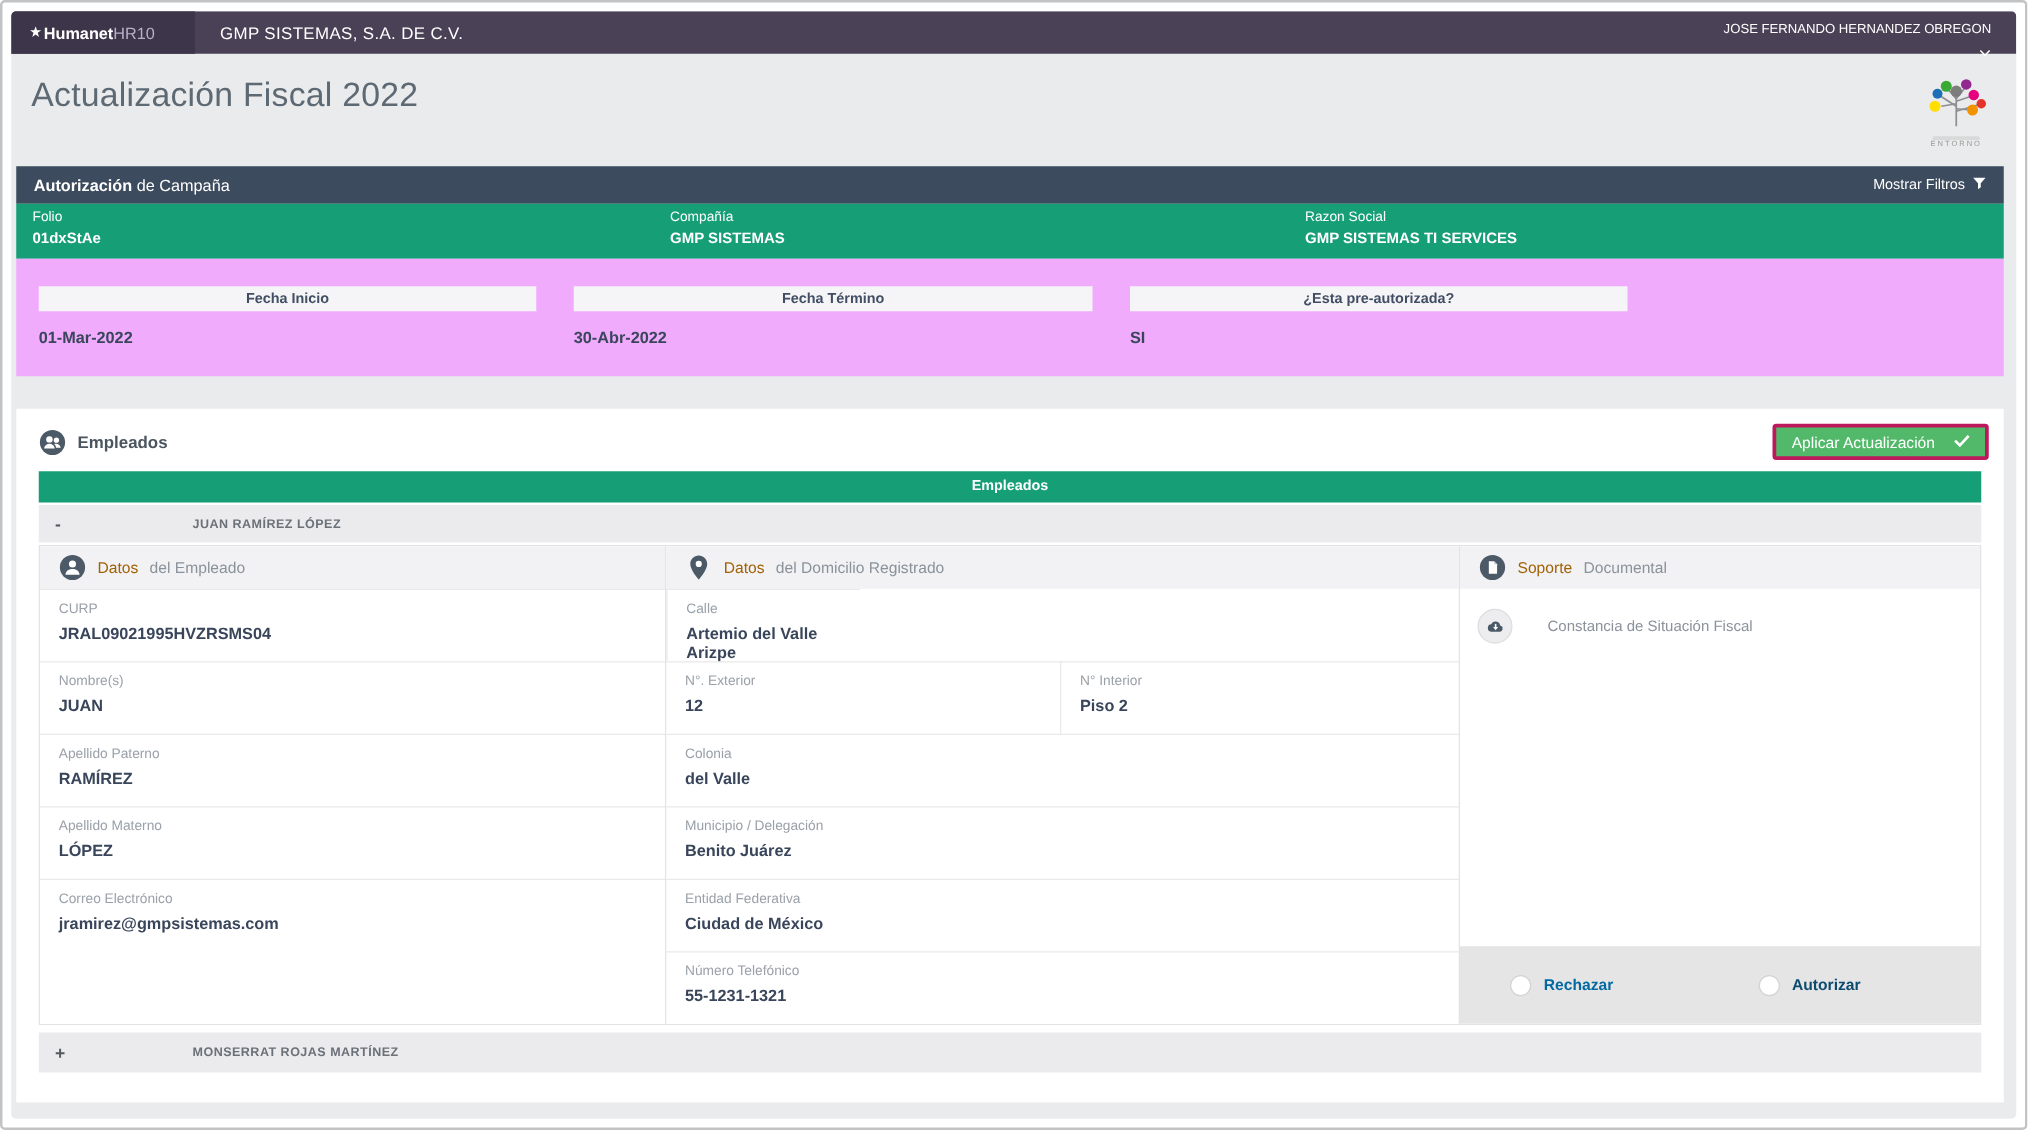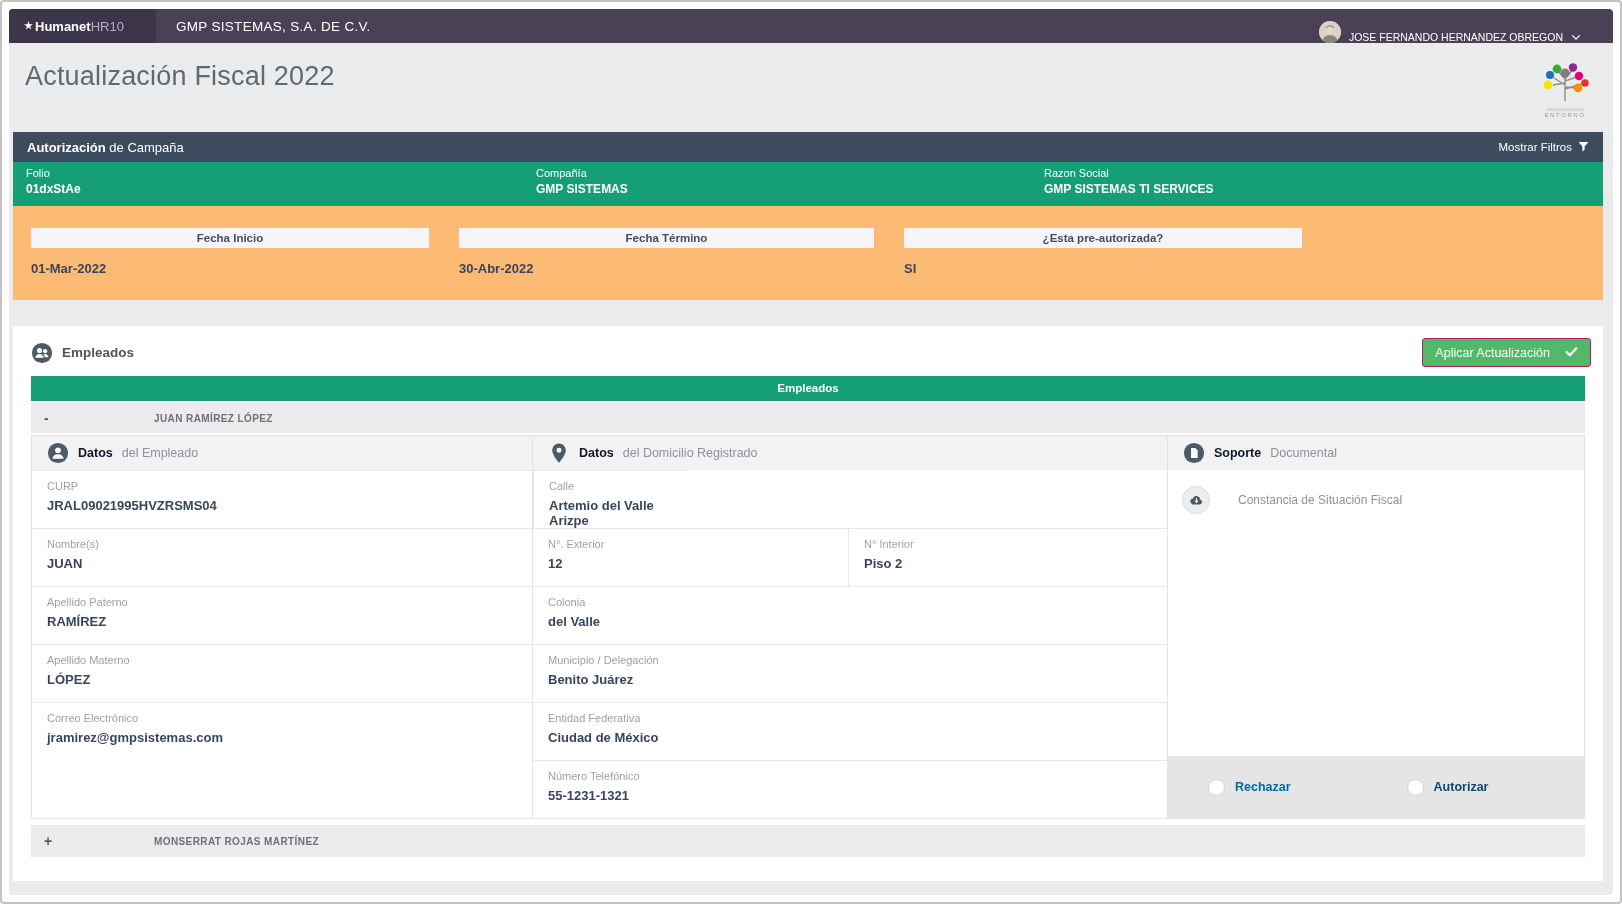--- a/index.html
+++ b/index.html
@@ -6,61 +6,61 @@
   .frame{width:1622px;height:904px;box-sizing:border-box;border:2px solid #c1c3c5;border-radius:4px;background:#ffffff;padding:7px;overflow:hidden;}
   .inner{width:100%;height:100%;background:#eaebed;border-radius:4px;display:flex;flex-direction:column;overflow:hidden;}
 
   
   .topbar{height:34px;flex:0 0 34px;background:#4a4156;display:flex;align-items:stretch;border-radius:3px 3px 0 0;}
   .brand{width:132px;background:#3d3549;display:flex;align-items:center;padding-left:15px;color:#fff;font-size:13px;cursor:pointer;}
   .brand-bold{font-weight:bold;}
   .brand-light{color:#b9afc8;}
   .brand-leaf{margin-right:2px;display:flex;align-items:center;}
   .company{display:flex;align-items:center;margin-left:20px;color:#ffffff;font-size:13.5px;letter-spacing:.3px;}
-  .user{margin-left:auto;display:flex;align-items:flex-end;gap:8px;padding-right:32px;color:#fff;font-size:10.5px;cursor:pointer;}
+  .user{margin-left:auto;display:flex;align-items:flex-end;gap:8px;padding-right:20px;color:#fff;font-size:10.5px;cursor:pointer;flex-direction:column;}
   .avatar{width:22px;height:22px;border-radius:50%;overflow:hidden;background:#cfc6bd;display:block;}
 
   
   .title-row{display:flex;justify-content:space-between;align-items:flex-start;padding:18px 19px 4px 16px;}
   .page-title{margin:0;font-size:27px;font-weight:400;color:#5d6973;letter-spacing:.2px;}
   .entorno{width:58px;text-align:center;}
   .entorno-caption{font-size:6px;letter-spacing:1.6px;color:#9a9a9a;margin-top:0;}
   .entorno-sub{height:3px;width:38px;background:#d9d9d9;margin:1px auto 1px auto;border-radius:2px;}
 
   
   .campaign-card{margin:10px 10px 0 4px;}
   .campaign-head{background:#3d4b5e;color:#fff;height:30px;display:flex;align-items:center;justify-content:space-between;padding:0 14px;}
   .campaign-title{font-size:13px;}
   .campaign-title b{font-weight:bold;}
   .filters{display:flex;align-items:center;gap:6px;font-size:11.5px;cursor:pointer;}
   .campaign-green{background:#169e77;height:44px;display:grid;grid-template-columns:510px 508px 1fr;color:#fff;padding-left:13px;}
   .gcell{padding-top:5px;}
   .glabel{font-size:11px;}
   .gvalue{font-size:12px;font-weight:bold;margin-top:3px;}
-  .campaign-details{background:#fdba74;padding:22px 0 24px 18px;display:grid;grid-template-columns:398px 415px 398px 1fr;column-gap:30px;}
+  .campaign-details{background:#f0abfc;padding:22px 0 24px 18px;display:grid;grid-template-columns:398px 415px 398px 1fr;column-gap:30px;}
   .dhdr{background:#f5f5f7;height:20px;line-height:20px;text-align:center;font-size:11.5px;font-weight:bold;color:#414e63;}
   .dval{margin-top:13px;font-size:13px;font-weight:bold;color:#39455a;}
 
   
   .employees-card{background:#ffffff;margin:26px 10px 0 4px;padding-bottom:24px;display:flex;flex-direction:column;}
   .emp-head{display:flex;align-items:center;justify-content:space-between;padding:12px 12px 9px 18px;}
   .emp-title{display:flex;align-items:center;gap:9px;font-size:13.5px;font-weight:bold;color:#4b5560;}
-  .apply-btn{border:1px solid #be185d;background:#53b96a;color:#fff;font-family:inherit;font-size:12.5px;border-radius:3px;height:29px;padding:0 12px;display:flex;align-items:center;gap:15px;cursor:pointer;}
+  .apply-btn{border:3px solid #be185d;background:#53b96a;color:#fff;font-family:inherit;font-size:12.5px;border-radius:3px;height:29px;padding:0 12px;display:flex;align-items:center;gap:15px;cursor:pointer;}
   .table-hdr{margin:0 18px;background:#169e77;height:25px;line-height:25px;text-align:center;color:#ffffff;font-size:11.5px;font-weight:bold;}
   .emp-row{margin:2px 18px 0 18px;background:#ebebed;height:30px;display:flex;align-items:center;cursor:pointer;}
   .emp-row .toggle{margin-left:13px;width:20px;font-size:14px;font-weight:bold;color:#55595e;}
   .emp-row .emp-name{margin-left:90px;font-size:10px;font-weight:bold;color:#6a7179;letter-spacing:.4px;}
   .emp-row.collapsed{margin-top:6px;height:32px;}
 
   
   .detail-grid{margin:2px 18px 0 18px;display:grid;grid-template-columns:500px 635px 1fr;border:1px solid #e3e3e5;}
   .panel{background:#fff;display:flex;flex-direction:column;}
   .panel-b,.panel-c{border-left:1px solid #e3e3e5;}
   .panel-hdr{height:34px;flex:0 0 34px;background:#f2f2f4;display:flex;align-items:center;gap:9px;padding-left:15px;font-size:12.5px;}
-  .ph-bold{font-weight:bold;color:#0f172a;}
+  .ph-bold{font-weight:normal;color:#a16207;}
   .ph-rest{color:#8a939b;}
   .field{height:58px;box-sizing:border-box;padding:9px 0 0 15px;border-top:1px solid #e9e9eb;}
   .field .flabel{font-size:11px;color:#9aa1a9;}
   .field .fvalue{font-size:13px;font-weight:bold;color:#39455a;margin-top:6px;}
   .brow{display:grid;}
   .brow-1{grid-template-columns:155px 1fr;}
   .brow-2{grid-template-columns:315px 1fr;}
   .brow .field{border-top:1px solid #e9e9eb;}
   .brow .cell-2{border-left:1px solid #e9e9eb;}
 

